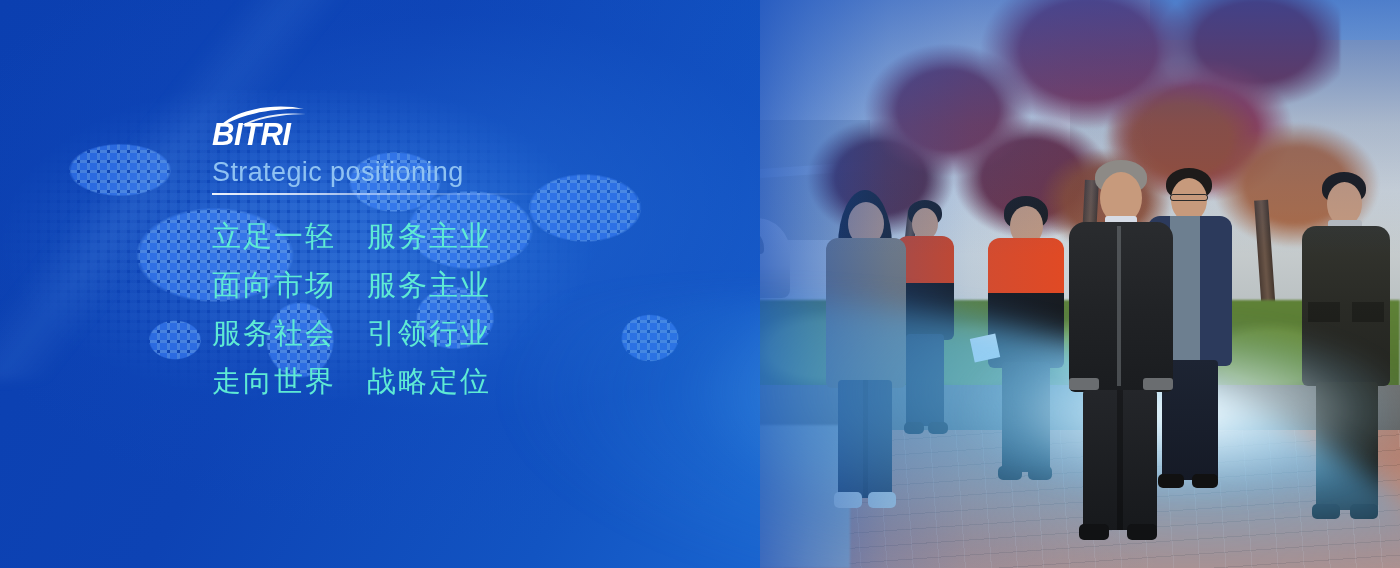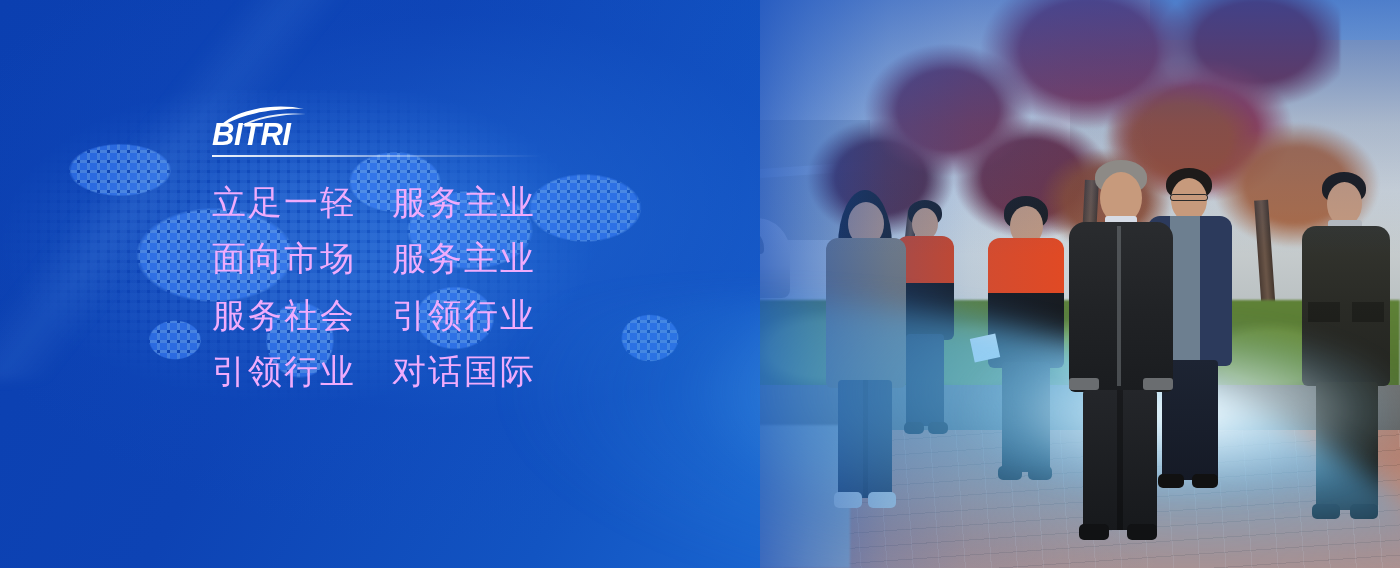--- a/index.html
+++ b/index.html
@@ -336,21 +336,21 @@
   .subtitle{
     margin-top:6px; font-size:27px; color:#8fc2f2; letter-spacing:.4px;
     font-weight:normal; line-height:1.2;
   }
   .divider{
     margin-top:5px; width:330px; height:2px;
     background:linear-gradient(90deg, rgba(255,255,255,.92) 0%, rgba(255,255,255,.72) 30%, rgba(255,255,255,.30) 62%, rgba(255,255,255,0) 100%);
   }
   .slogans{ margin-top:17px; }
   .slogan-line{
-    font-size:34px; color:#f0abfc; line-height:1.66; letter-spacing:2px;
+    font-size:29px; color:#5eead4; line-height:1.66; letter-spacing:2px;
     white-space:pre; font-weight:normal;
     font-family:"Liberation Sans","DejaVu Sans",sans-serif;
   }
 </style>
 </head>
 <body>
 
 <div class="banner">
 
   <div class="photo-stage">
@@ -453,27 +453,28 @@
     <div class="title-row">
       <div class="logo">
         <svg width="106" height="22" viewBox="0 0 106 22">
           <path d="M10 20 C28 4, 66 -1, 92 5 C70 4, 34 8, 14 20 Z" fill="#ffffff"></path>
           <path d="M30 21 C48 11, 72 8, 94 10 C74 10, 48 14, 33 21 Z" fill="#ffffff" opacity="0.9"></path>
         </svg>
         <span class="logo-word">BITRI</span>
       </div>
     </div>
 
+    <div class="subtitle">Strategic positioning</div>
     <div class="divider"></div>
 
     <div class="slogans">
       <div class="slogan-line">立足一轻　服务主业</div>
       <div class="slogan-line">面向市场　服务主业</div>
       <div class="slogan-line">服务社会　引领行业</div>
-      <div class="slogan-line">引领行业　对话国际</div>
+      <div class="slogan-line">走向世界　战略定位</div>
     </div>
   </div>
 
   <div class="arc-wrap">
     <div class="glow-base"></div>
     <div class="arc-fill"></div>
     <div class="arc arc2"></div>
     <div class="arc arc1"></div>
     <div class="hot-spot"></div>
   </div>

